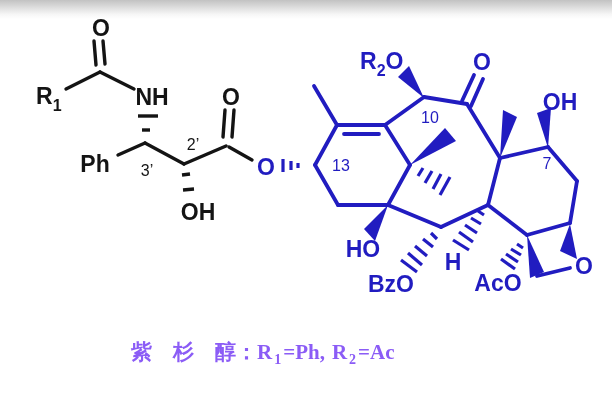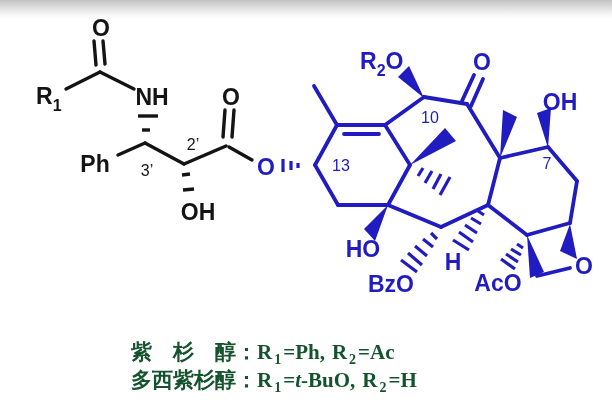--- a/index.html
+++ b/index.html
@@ -10,21 +10,21 @@
   .top-band{
     position:absolute;top:0;left:0;width:612px;height:19px;
     background:linear-gradient(180deg,#c2c2c2 0%,#dedede 40%,#f6f6f6 75%,#ffffff 100%);
   }
   svg{position:absolute;top:0;left:0;}
   svg text{stroke:none;font-family:"Liberation Sans",sans-serif;font-weight:bold;font-size:23px;}
   svg text.num{font-weight:normal;font-size:16px;}
   .caption{
     position:absolute;left:131px;top:338px;
     font-family:"Liberation Serif",serif;font-weight:bold;
-    font-size:21px;color:#14532d;line-height:28px;white-space:nowrap;
+    font-size:21px;color:#8b5cf6;line-height:28px;white-space:nowrap;
   }
   .caption sub{font-size:14px;line-height:0;margin:0 2px;}
   .caption .val{margin-right:7px;}
   .caption i{font-style:italic;}
 </style>
 </head>
 <body>
 
 <div class="top-band"></div>
 
@@ -143,14 +143,13 @@
     <text x="363" y="257" text-anchor="middle">HO</text>
     <text x="391" y="292" text-anchor="middle">BzO</text>
     <text x="453" y="270" text-anchor="middle">H</text>
     <text x="498" y="291" text-anchor="middle">AcO</text>
     <text x="584" y="274" text-anchor="middle">O</text>
   </g>
 </svg>
 
 <div class="caption">
   <div class="cap-line"><span>紫　杉　醇：</span><span>R</span><sub>1</sub><span class="val">=Ph,</span><span>R</span><sub>2</sub><span>=Ac</span></div>
-  <div class="cap-line"><span>多西紫杉醇：</span><span>R</span><sub>1</sub><span>=</span><i>t</i><span class="val">-BuO,</span><span>R</span><sub>2</sub><span>=H</span></div>
 </div>
 
 </body></html>

